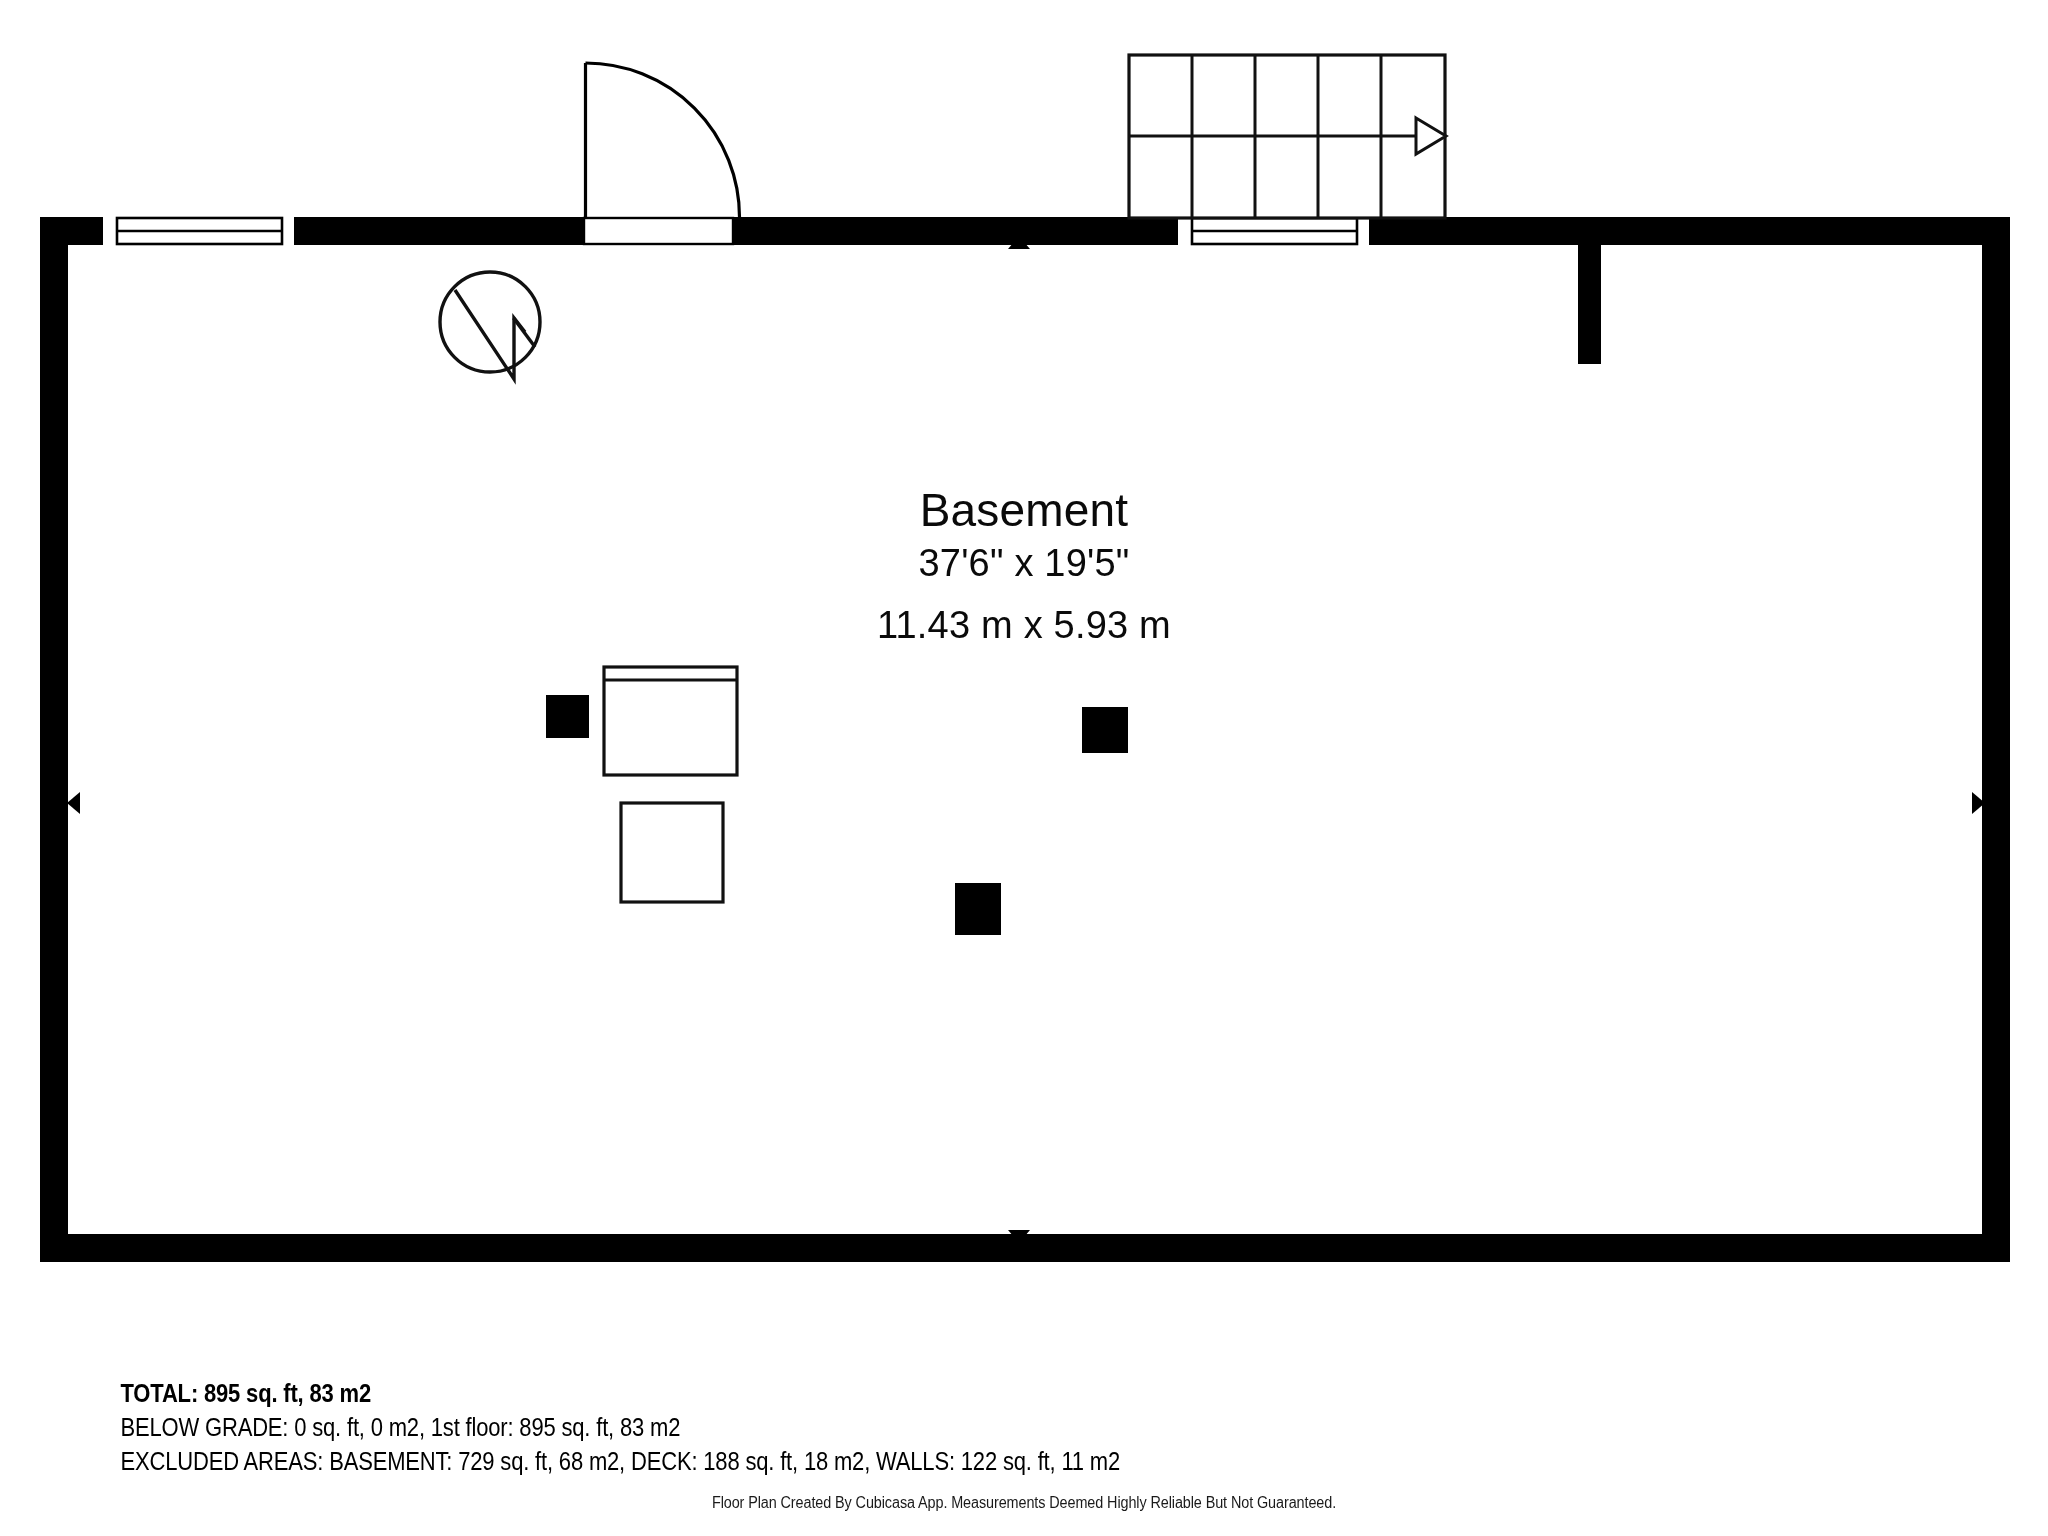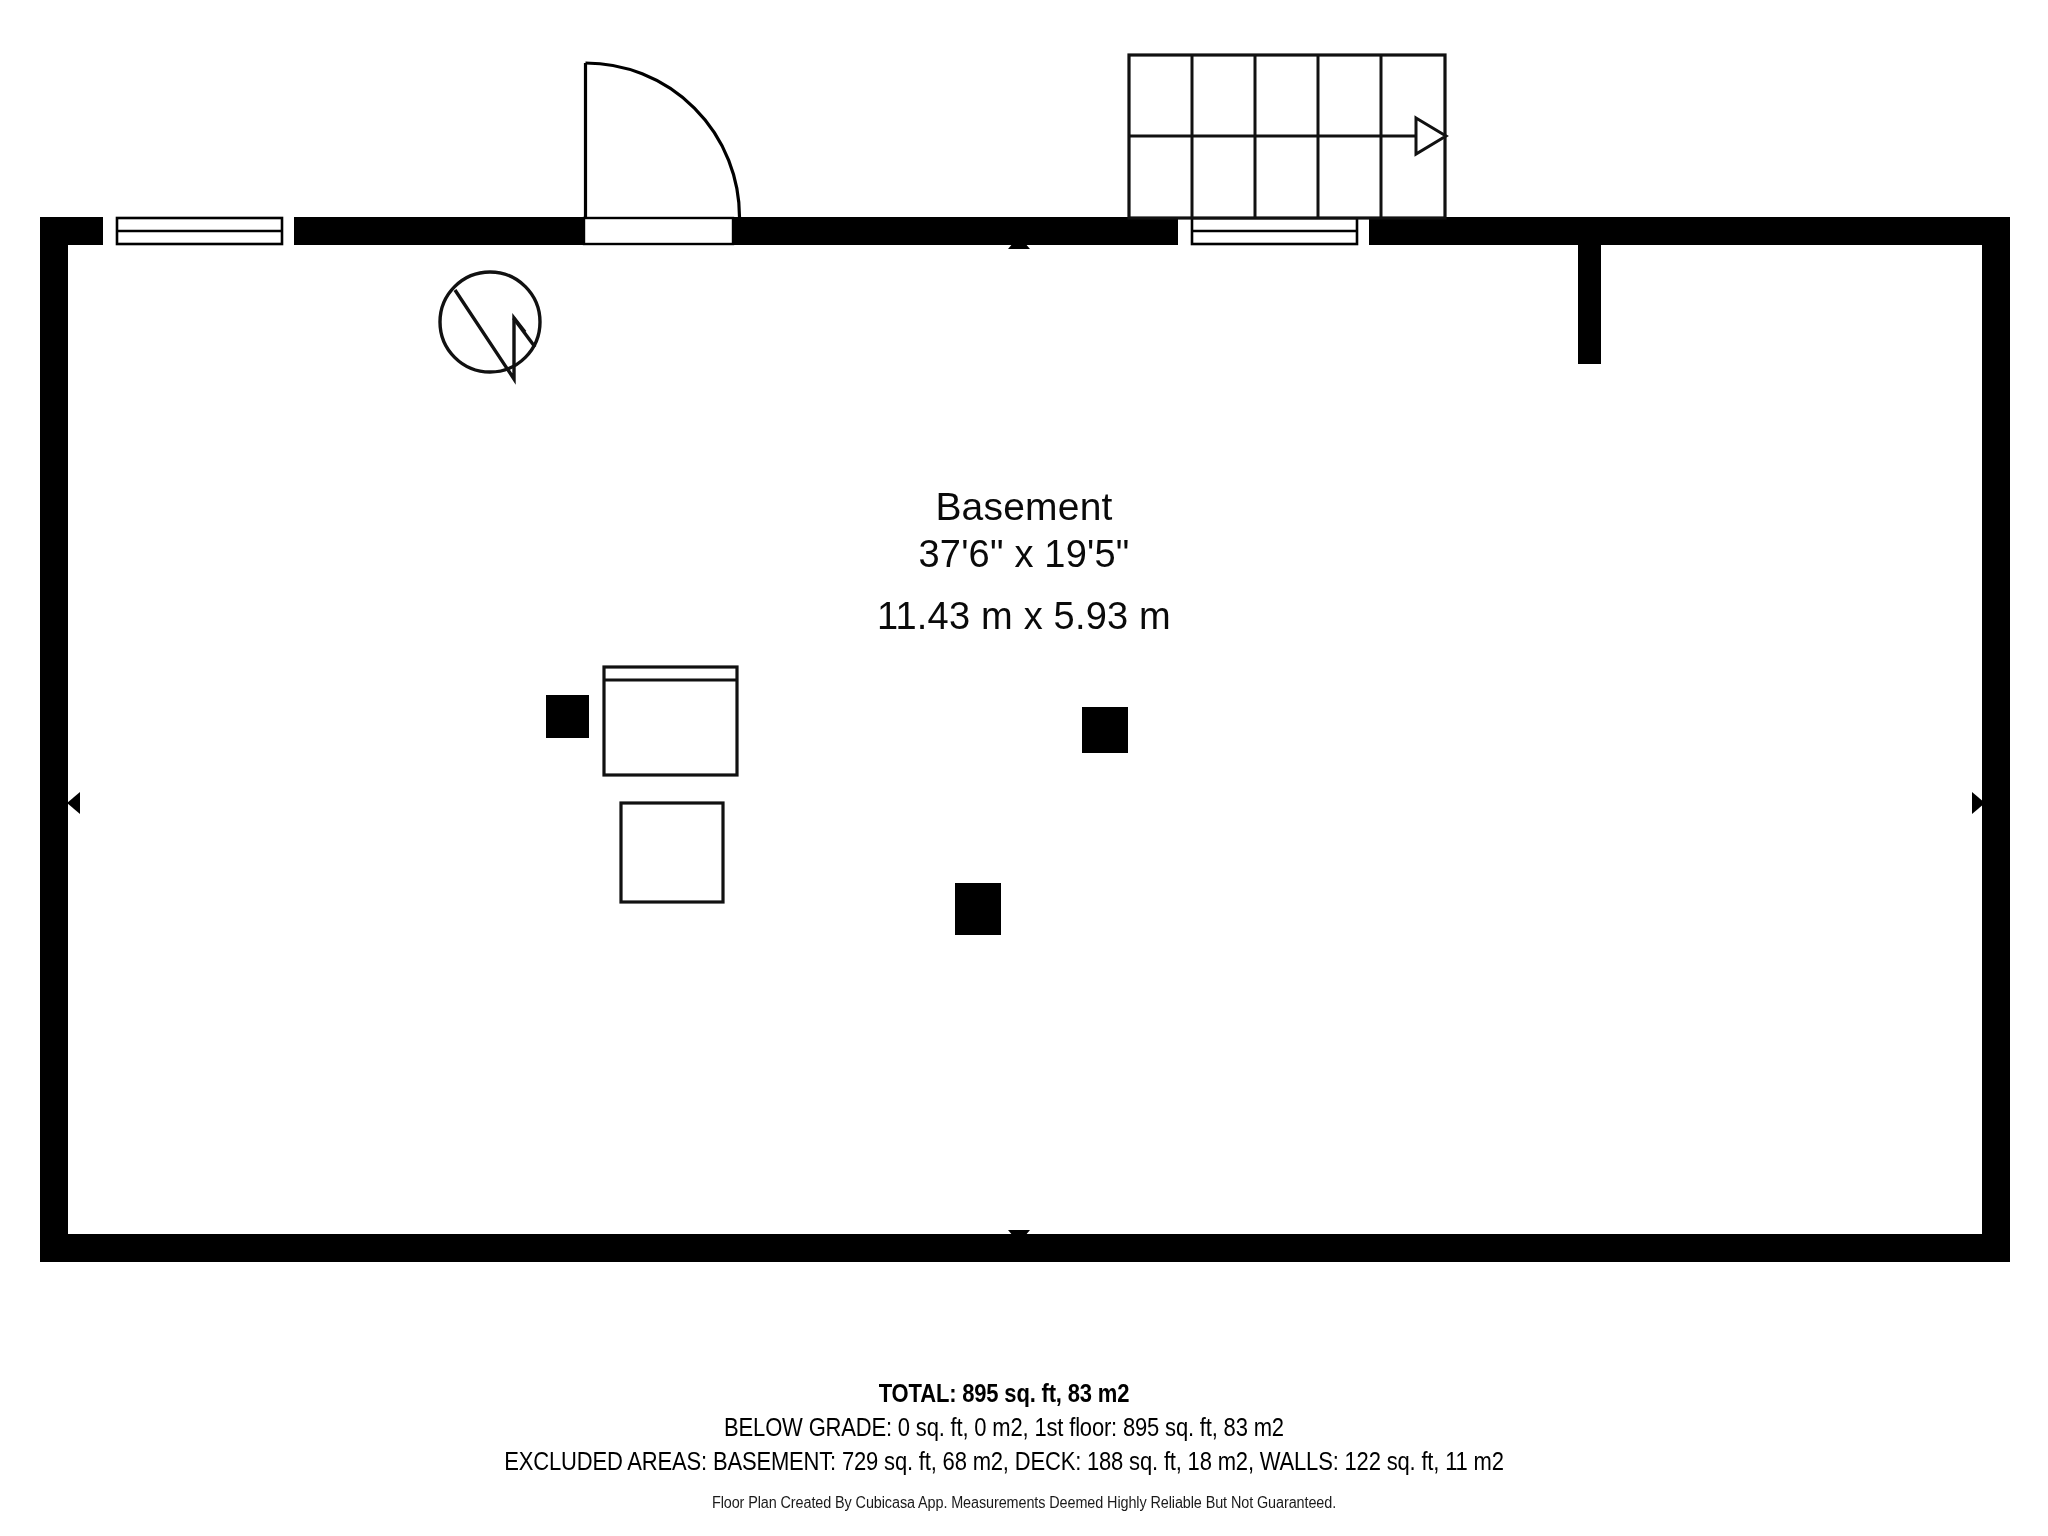--- a/index.html
+++ b/index.html
@@ -31,40 +31,39 @@
   }
   .room-label {
     position: absolute;
     text-align: center;
     line-height: 1.26;
     white-space: nowrap;
     color: #0a0a0a;
   }
   .room-label .room-name {
     display: block;
-    font-size: 39px;
+    font-size: 46px;
     letter-spacing: 0.2px;
   }
   .room-label .room-dim-imperial {
     display: block;
     font-size: 38px;
     letter-spacing: 0.2px;
   }
   .room-label .room-dim-metric {
     display: block;
     font-size: 38px;
     letter-spacing: 0.2px;
     margin-top: 14px;
   }
   #summary-block {
     position: absolute;
     left: 0;
     top: 1377px;
     width: 2008px;
-    text-align: center;
   }
   #summary-block .summary-total {
     display: block;
     font-size: 25px;
     font-weight: bold;
     letter-spacing: -0.2px;
     line-height: 1.35;
     transform: scaleX(0.88);
   }
   #summary-block .summary-line {

